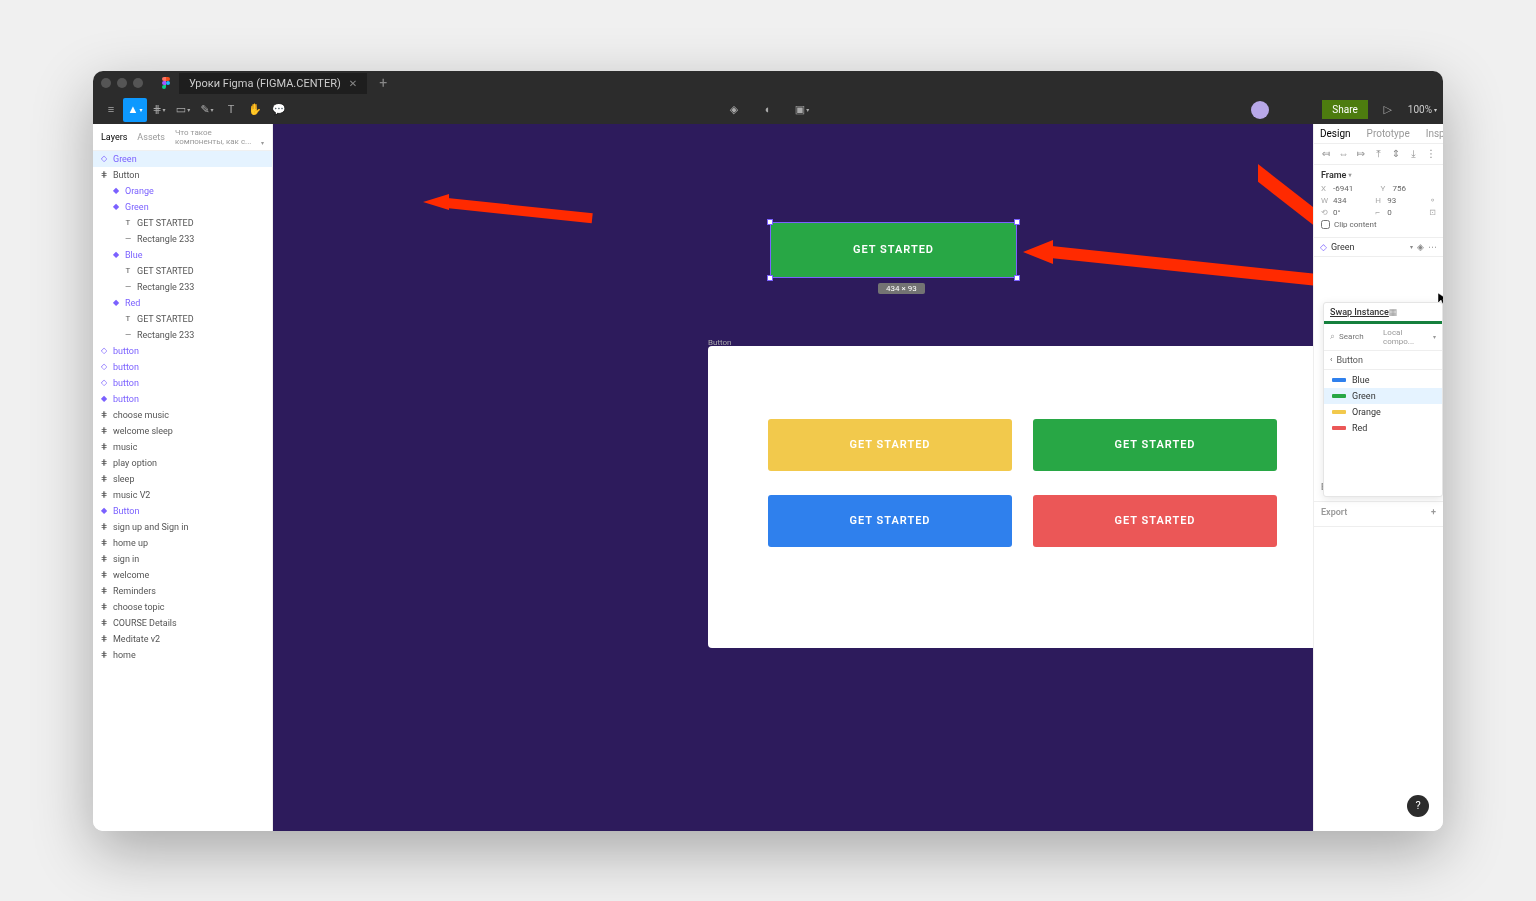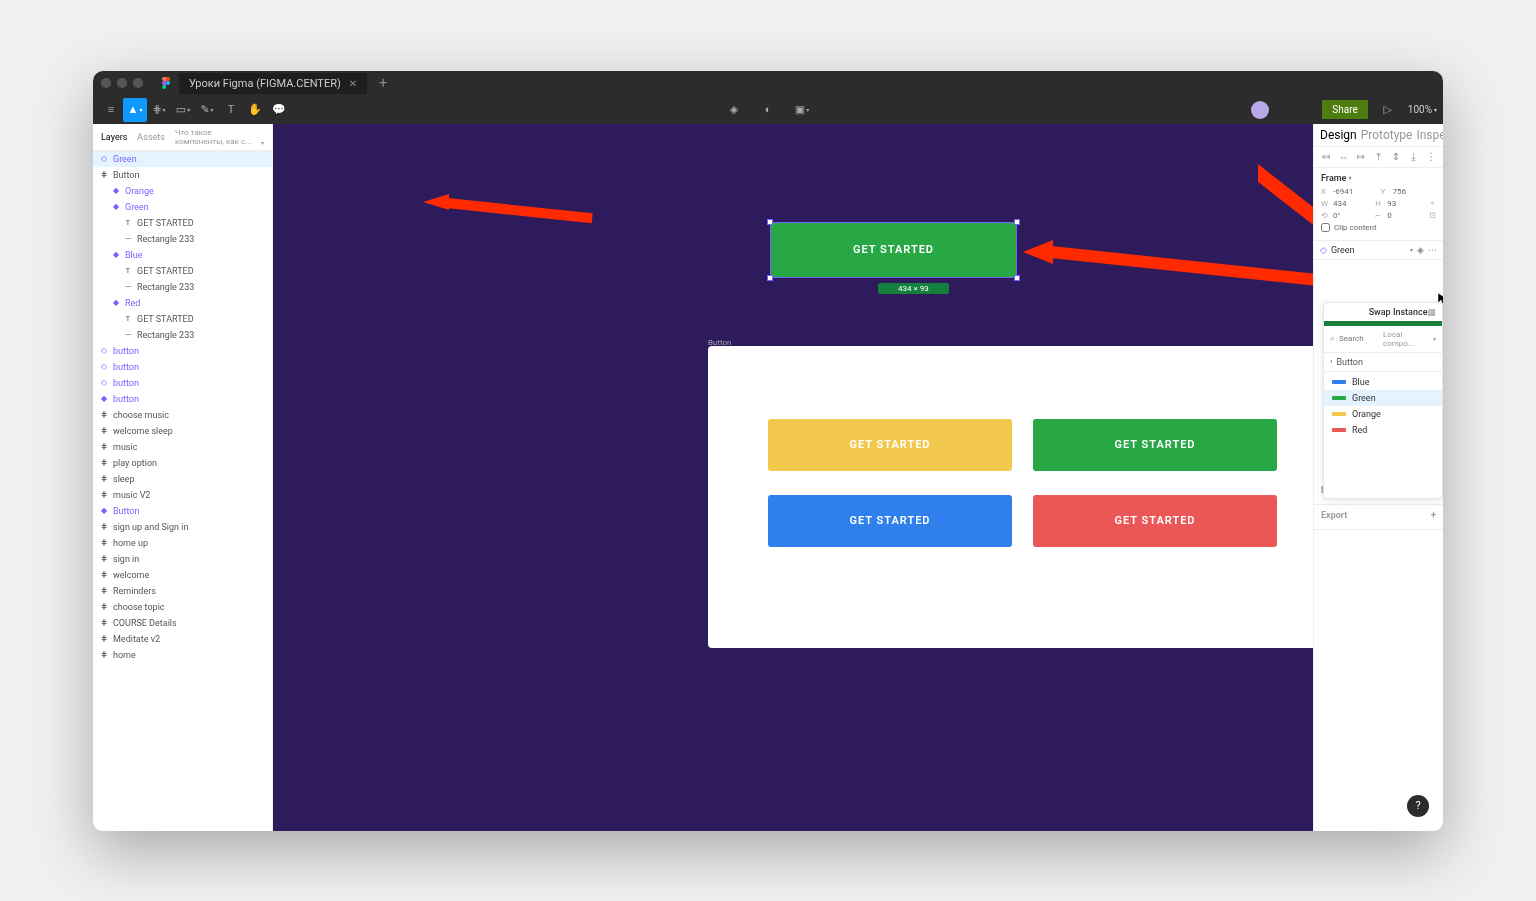--- a/index.html
+++ b/index.html
@@ -43,47 +43,47 @@
 .layer.purple { color:#7b61ff; }
 .layer .icon { width:10px; height:10px; display:flex; align-items:center; justify-content:center; font-size:8px; flex-shrink:0; }
 .layer .label { white-space:nowrap; overflow:hidden; text-overflow:ellipsis; }
 .ind1 { padding-left:18px; }
 .ind2 { padding-left:30px; }
 
 
 .btn-instance { position:absolute; left:498px; top:99px; width:245px; height:54px; background:#28a745; display:flex; align-items:center; justify-content:center; color:#fff; font-size:11px; font-weight:600; letter-spacing:1px; border-radius:3px; }
 .sel-border { position:absolute; left:497px; top:98px; width:247px; height:56px; border:1px solid #7b61ff; }
 .sel-handle { position:absolute; width:6px; height:6px; background:#fff; border:1px solid #7b61ff; }
-.sel-badge { position:absolute; left:605px; top:159px; background:#15803d; color:#fff; font-size:8px; padding:1px 20px; border-radius:2px; }
+.sel-badge { position:absolute; left:605px; top:159px; background:#737373; color:#fff; font-size:8px; padding:1px 8px; border-radius:2px; }
 .frame-label { position:absolute; left:435px; top:214px; color:#aaa; font-size:8px; }
 .white-frame { position:absolute; left:435px; top:222px; width:628px; height:302px; background:#fff; border-radius:4px; }
 .grid-btn { position:absolute; width:244px; height:52px; display:flex; align-items:center; justify-content:center; color:#fff; font-size:11px; font-weight:600; letter-spacing:1px; border-radius:3px; }
 
 
 .arrow { position:absolute; pointer-events:none; }
 
 
-.r-tabs { display:flex; gap:4px; padding:4px 6px; font-size:12px; border-bottom:1px solid #eee; }
+.r-tabs { display:flex; gap:16px; padding:4px 6px; font-size:10px; border-bottom:1px solid #eee; }
 .r-tabs span { color:#999; cursor:pointer; }
 .r-tabs span.active { color:#000; }
 .r-align { display:flex; justify-content:space-between; padding:4px 6px; border-bottom:1px solid #eee; }
 .r-align span { width:12px; height:12px; display:flex; align-items:center; justify-content:center; color:#888; font-size:10px; }
 .r-section { padding:5px 7px; border-bottom:1px solid #eee; }
 .r-title { font-size:9px; font-weight:600; margin-bottom:4px; display:flex; align-items:center; }
 .r-row { display:flex; gap:4px; margin-bottom:3px; font-size:8px; color:#666; align-items:center; }
 .r-cell { flex:1; display:flex; gap:2px; }
 .r-cell .lbl { width:10px; color:#aaa; }
 .instance-hdr { display:flex; align-items:center; gap:4px; padding:4px 6px; border-bottom:1px solid #eee; }
 .instance-hdr .diamond { color:#7b61ff; font-size:9px; }
 .instance-hdr .name { font-size:9px; flex:1; }
 .instance-hdr .ctl { color:#888; font-size:9px; }
 
 
 .swap { position:absolute; right:0; top:178px; width:120px; background:#fff; border:1px solid #e5e5e5; border-radius:3px; box-shadow:0 2px 8px rgba(0,0,0,0.1); font-size:9px; z-index:10; }
-.swap-hdr { padding:4px 6px; display:flex; justify-content:flex-end; border-bottom:5px solid #15803d; font-weight:500; }
+.swap-hdr { padding:4px 6px; display:flex; justify-content:flex-start; border-bottom:3px solid #15803d; font-weight:500;text-decoration:underline; }
 .swap-search { padding:4px 6px; display:flex; gap:4px; align-items:center; border-bottom:1px solid #eee; }
 .swap-search input { border:none; outline:none; font-size:8px; flex:1; width:40px; }
 .swap-search .loc { font-size:8px; color:#999; }
 .swap-back { padding:4px 6px; display:flex; align-items:center; gap:4px; border-bottom:1px solid #eee; color:#555; }
 .swap-list { padding:2px 0 60px 0; }
 .swap-item { display:flex; align-items:center; gap:6px; padding:3px 8px; cursor:pointer; }
 .swap-item.sel { background:#e5f3ff; }
 .swap-item .swatch { width:14px; height:4px; border-radius:1px; }
 
 .help { position:absolute; right:14px; bottom:14px; width:22px; height:22px; border-radius:50%; background:#2c2c2c; color:#fff; display:flex; align-items:center; justify-content:center; font-size:11px; }

